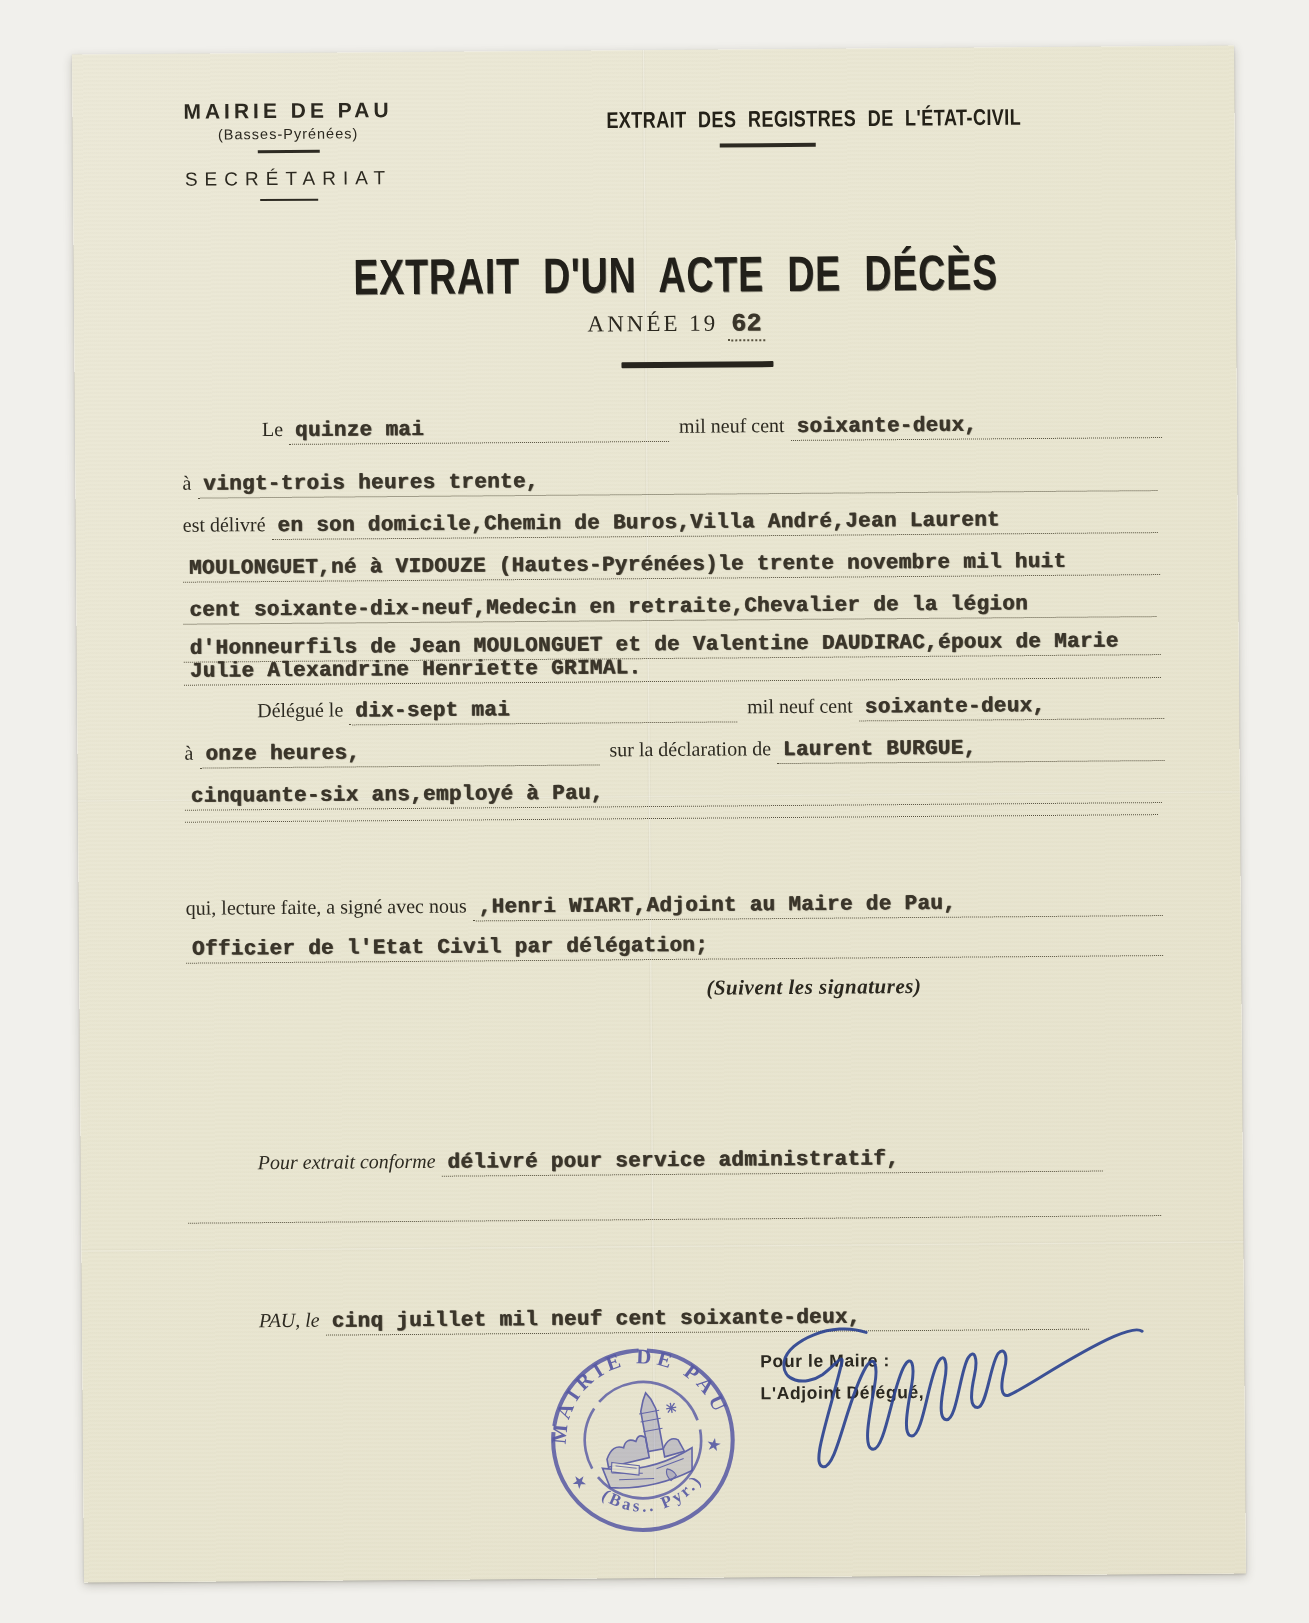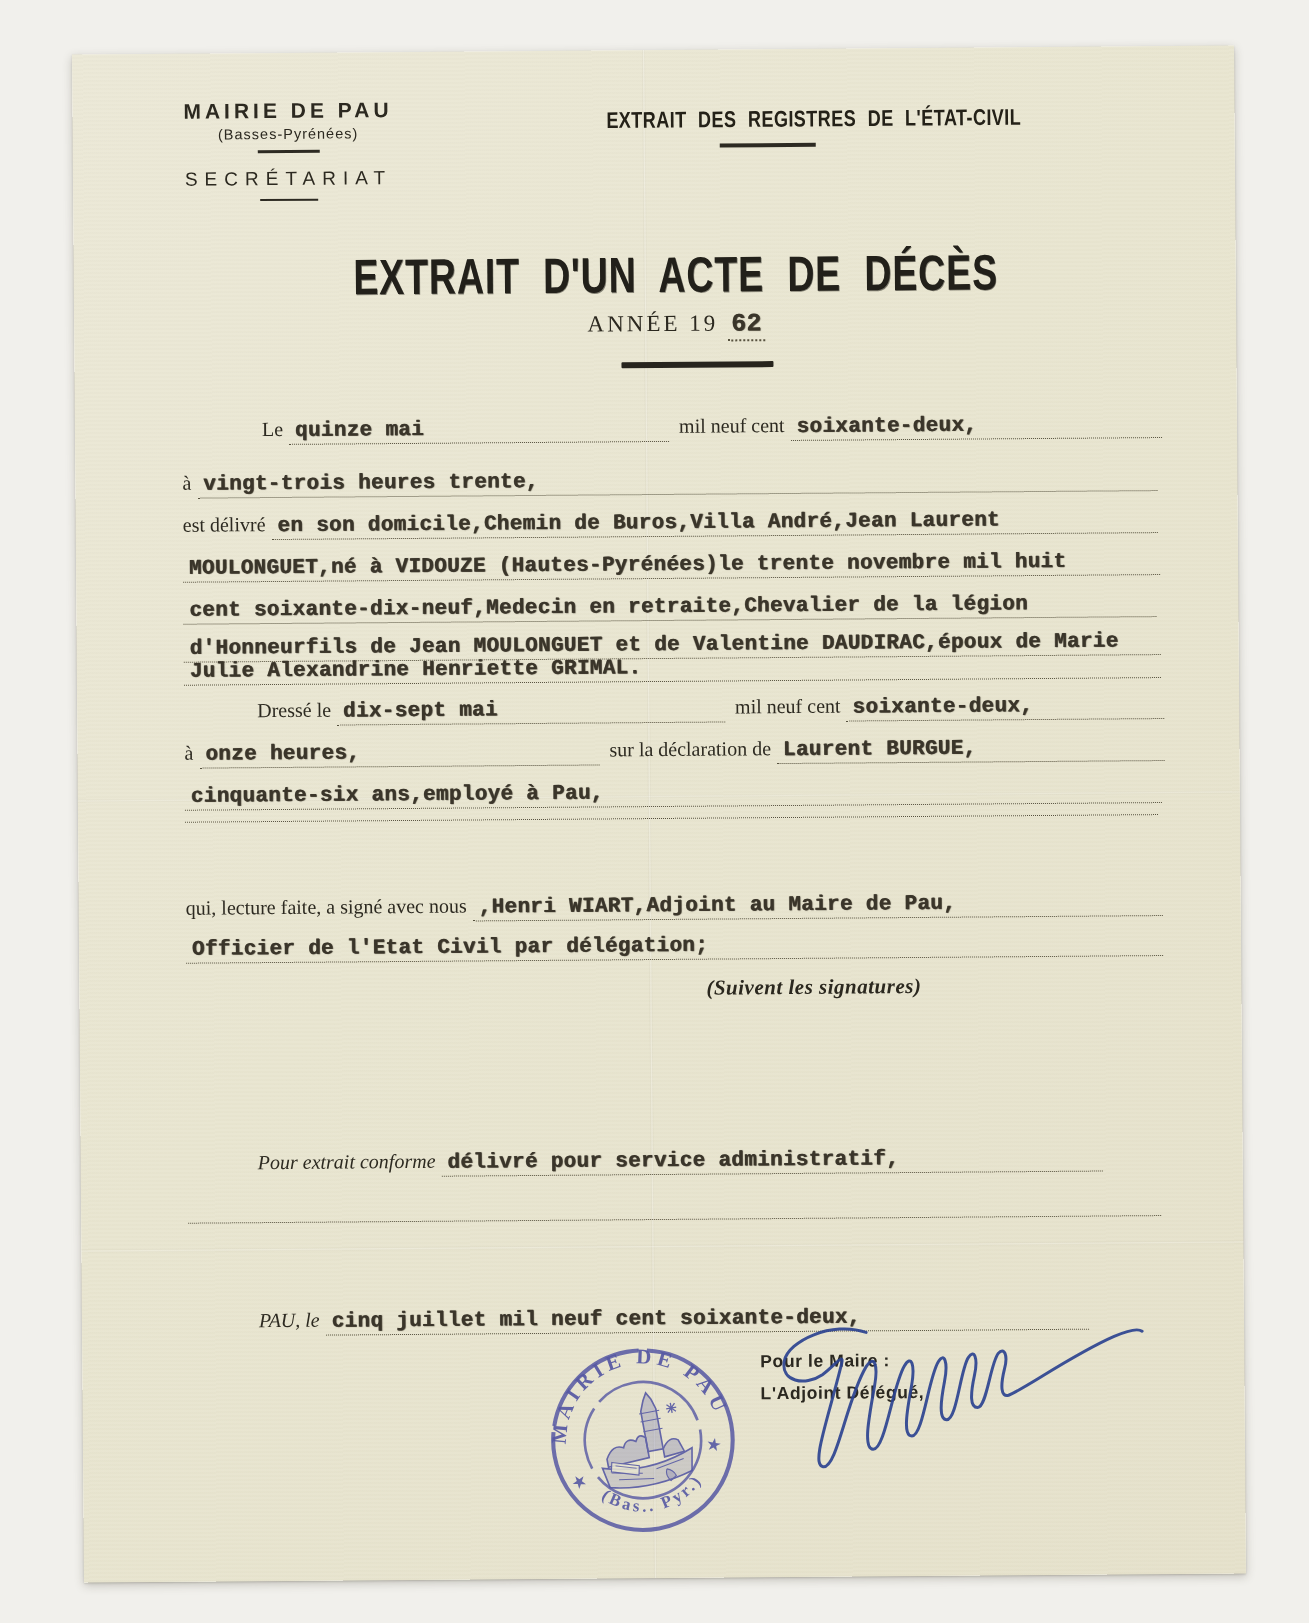--- a/index.html
+++ b/index.html
@@ -125,21 +125,21 @@
 
   <div class="row" style="top:583px;left:107px;right:78px">
     <span class="field"><span class="typed">d'Honneurfils de Jean MOULONGUET et de Valentine DAUDIRAC,époux de Marie</span></span>
   </div>
 
   <div class="row" style="top:606px;left:107px;right:78px">
     <span class="field"><span class="typed">Julie Alexandrine Henriette GRIMAL.</span></span>
   </div>
 
   <div class="row" style="top:646px;left:180px;right:75px">
-    <span class="printed">Dressé le</span>
+    <span class="printed">Délégué le</span>
     <span class="field fixed w2"><span class="typed">dix-sept mai</span></span>
     <span class="printed" style="padding-left:10px">mil neuf cent</span>
     <span class="field"><span class="typed">soixante-deux,</span></span>
   </div>
 
   <div class="row" style="top:688px;left:107px;right:75px">
     <span class="printed">à</span>
     <span class="field fixed w3"><span class="typed">onze heures,</span></span>
     <span class="printed" style="padding-left:10px">sur la déclaration de</span>
     <span class="field"><span class="typed">Laurent BURGUE,</span></span>

